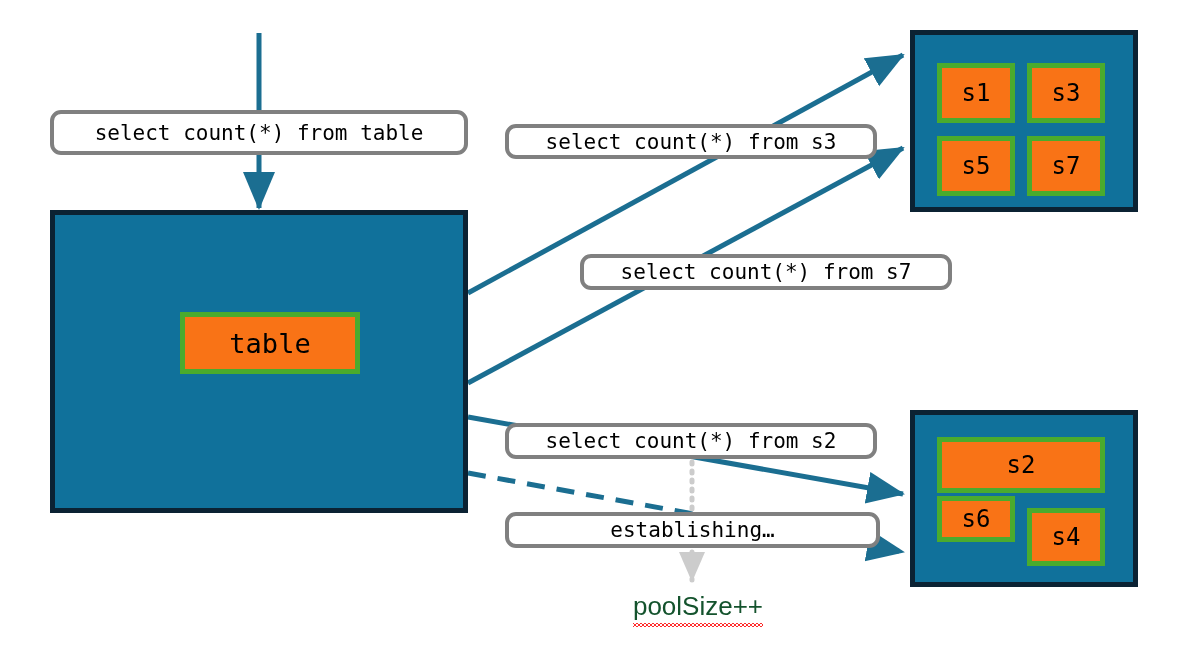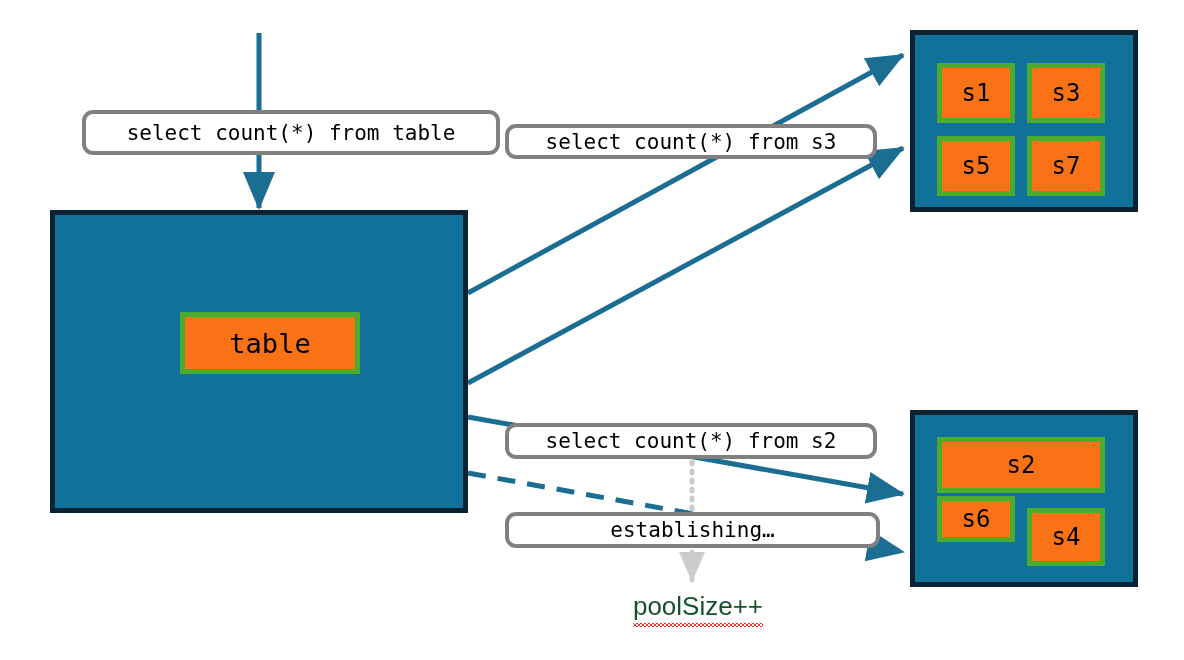--- a/index.html
+++ b/index.html
@@ -70,21 +70,21 @@
     display: flex;
     align-items: center;
     justify-content: center;
     color: #000000;
     font-family: "DejaVu Sans Mono", "Liberation Mono", monospace;
     font-size: 21px;
     white-space: nowrap;
   }
   .qlabel.faded { border-color: #d8d8d8; }
 
-  #q-table { left: 50px;  top: 110px; width: 418px; height: 45px; margin-left: 32px; }
+  #q-table { left: 50px;  top: 110px; width: 418px; height: 45px; }
   #q-s5    { left: 505px; top: 95px;  width: 372px; height: 35px; z-index: 4; }
   #q-s3    { left: 505px; top: 124px; width: 372px; height: 35px; z-index: 5; }
   #q-s7    { left: 580px; top: 254px; width: 372px; height: 36px; z-index: 5; }
   #q-s2    { left: 505px; top: 423px; width: 372px; height: 36px; z-index: 5; }
   #q-est   { left: 505px; top: 512px; width: 375px; height: 36px; z-index: 5; }
 
   
   #poolsize {
     position: absolute;
     left: 598px;
@@ -152,18 +152,19 @@
   <div class="leaf leaf-s" id="leaf-s5">s5</div>
   <div class="leaf leaf-s" id="leaf-s7">s7</div>
 
   <div class="pool" id="pool-bottom"></div>
   <div class="leaf leaf-s" id="leaf-s2">s2</div>
   <div class="leaf leaf-s" id="leaf-s6">s6</div>
   <div class="leaf leaf-s" id="leaf-s4">s4</div>
 
   <div class="qlabel" id="q-table">select count(*) from table</div>
   <div class="qlabel" id="q-s3">select count(*) from s3</div>
+  <div class="qlabel" id="q-s7">select count(*) from s7</div>
   <div class="qlabel" id="q-s2">select count(*) from s2</div>
   <div class="qlabel" id="q-est">establishing…</div>
 
   <div id="poolsize"><span class="squiggle">poolSize++</span></div>
 
 </div>
 
 </body></html>

